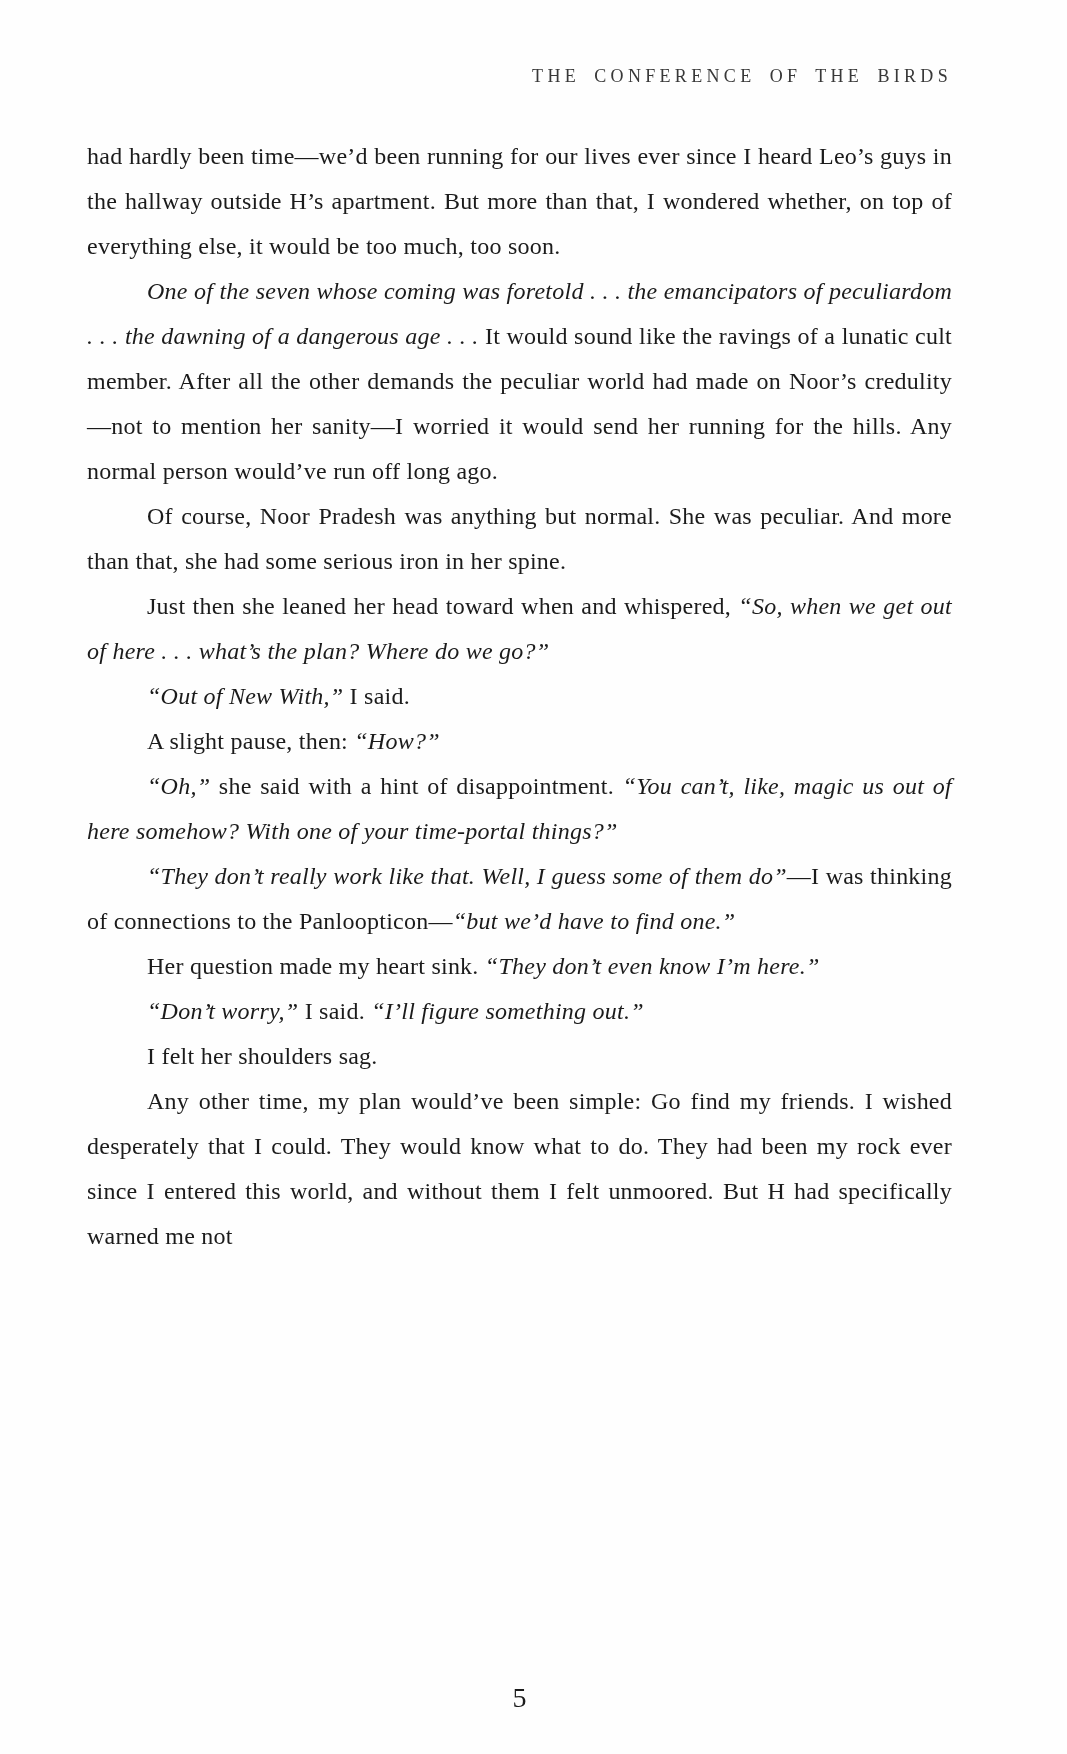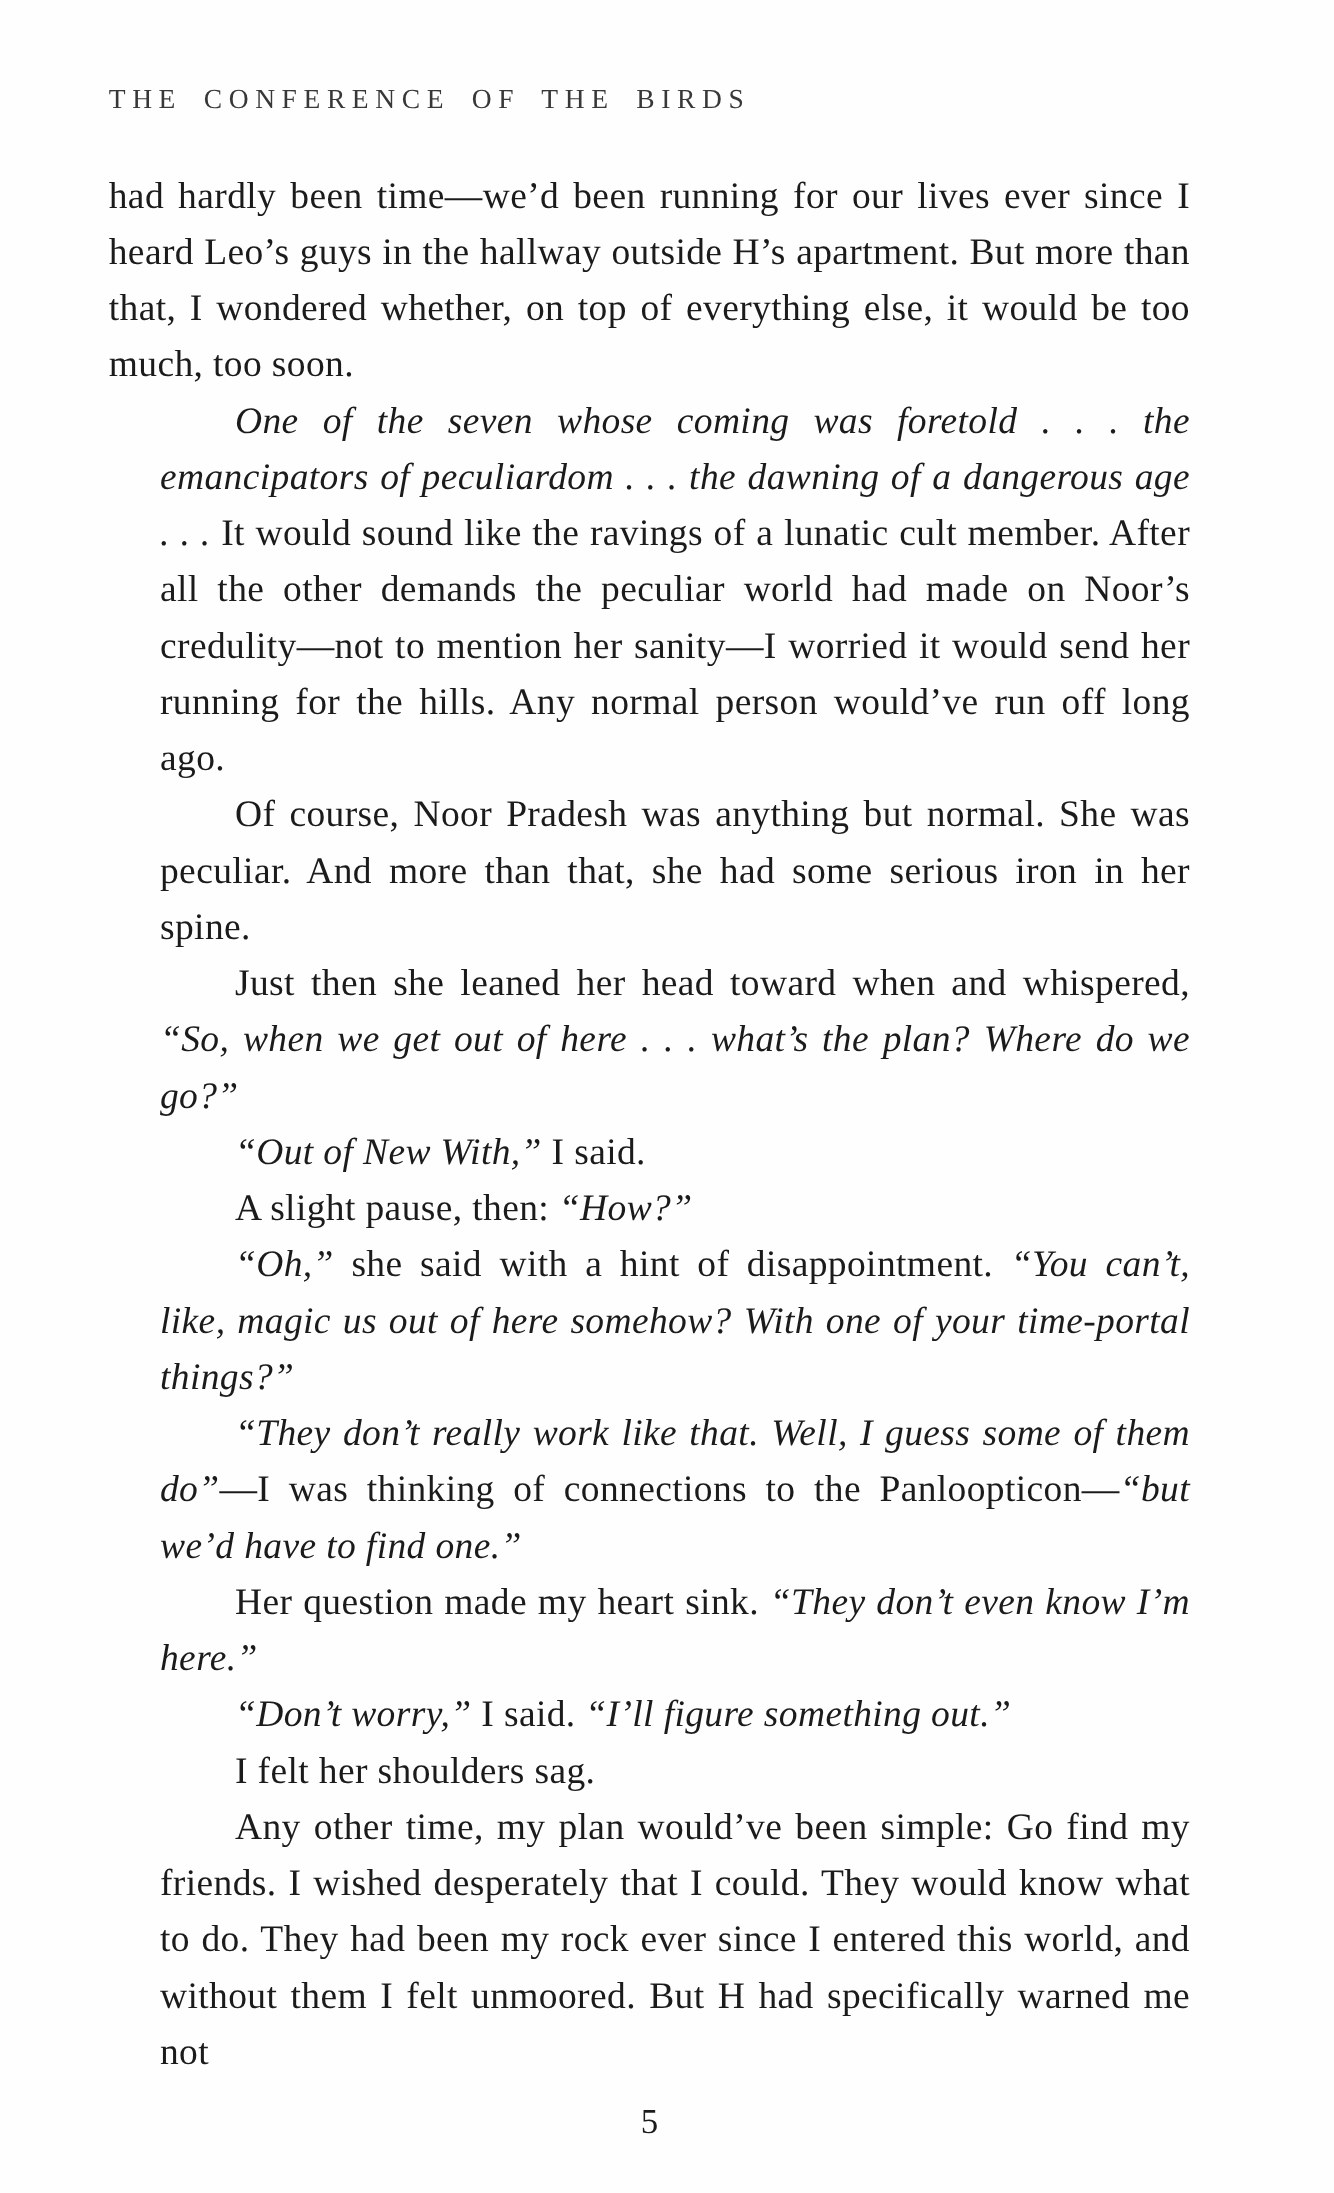--- a/index.html
+++ b/index.html
@@ -18,46 +18,45 @@
     height: 1754px;
     background: #fefefe;
     color: #1b1b1b;
     font-family: "Liberation Serif", "DejaVu Serif", serif;
   }
   .running-head {
     position: absolute;
     top: 66px;
     left: 87px;
     width: 865px;
-    text-align: left;
-    font-size: 22px;
+    text-align: right;
+    font-size: 18px;
     font-weight: 400;
     letter-spacing: 0.24em;
     word-spacing: 0.30em;
     color: #383838;
     text-transform: uppercase;
     white-space: nowrap;
   }
   .text-block {
     position: absolute;
     top: 134px;
     left: 87px;
     width: 865px;
-    font-size: 30px;
+    font-size: 24px;
     line-height: 45px;
     text-align: justify;
     letter-spacing: 0.01em;
   }
   .para {
     margin: 0;
     padding: 0;
   }
   .para.indent {
     text-indent: 60px;
-    margin-left: 41px;
   }
   .it {
     font-style: italic;
   }
   .page-number {
     position: absolute;
     top: 1682px;
     left: 87px;
     width: 865px;
     text-align: center;

